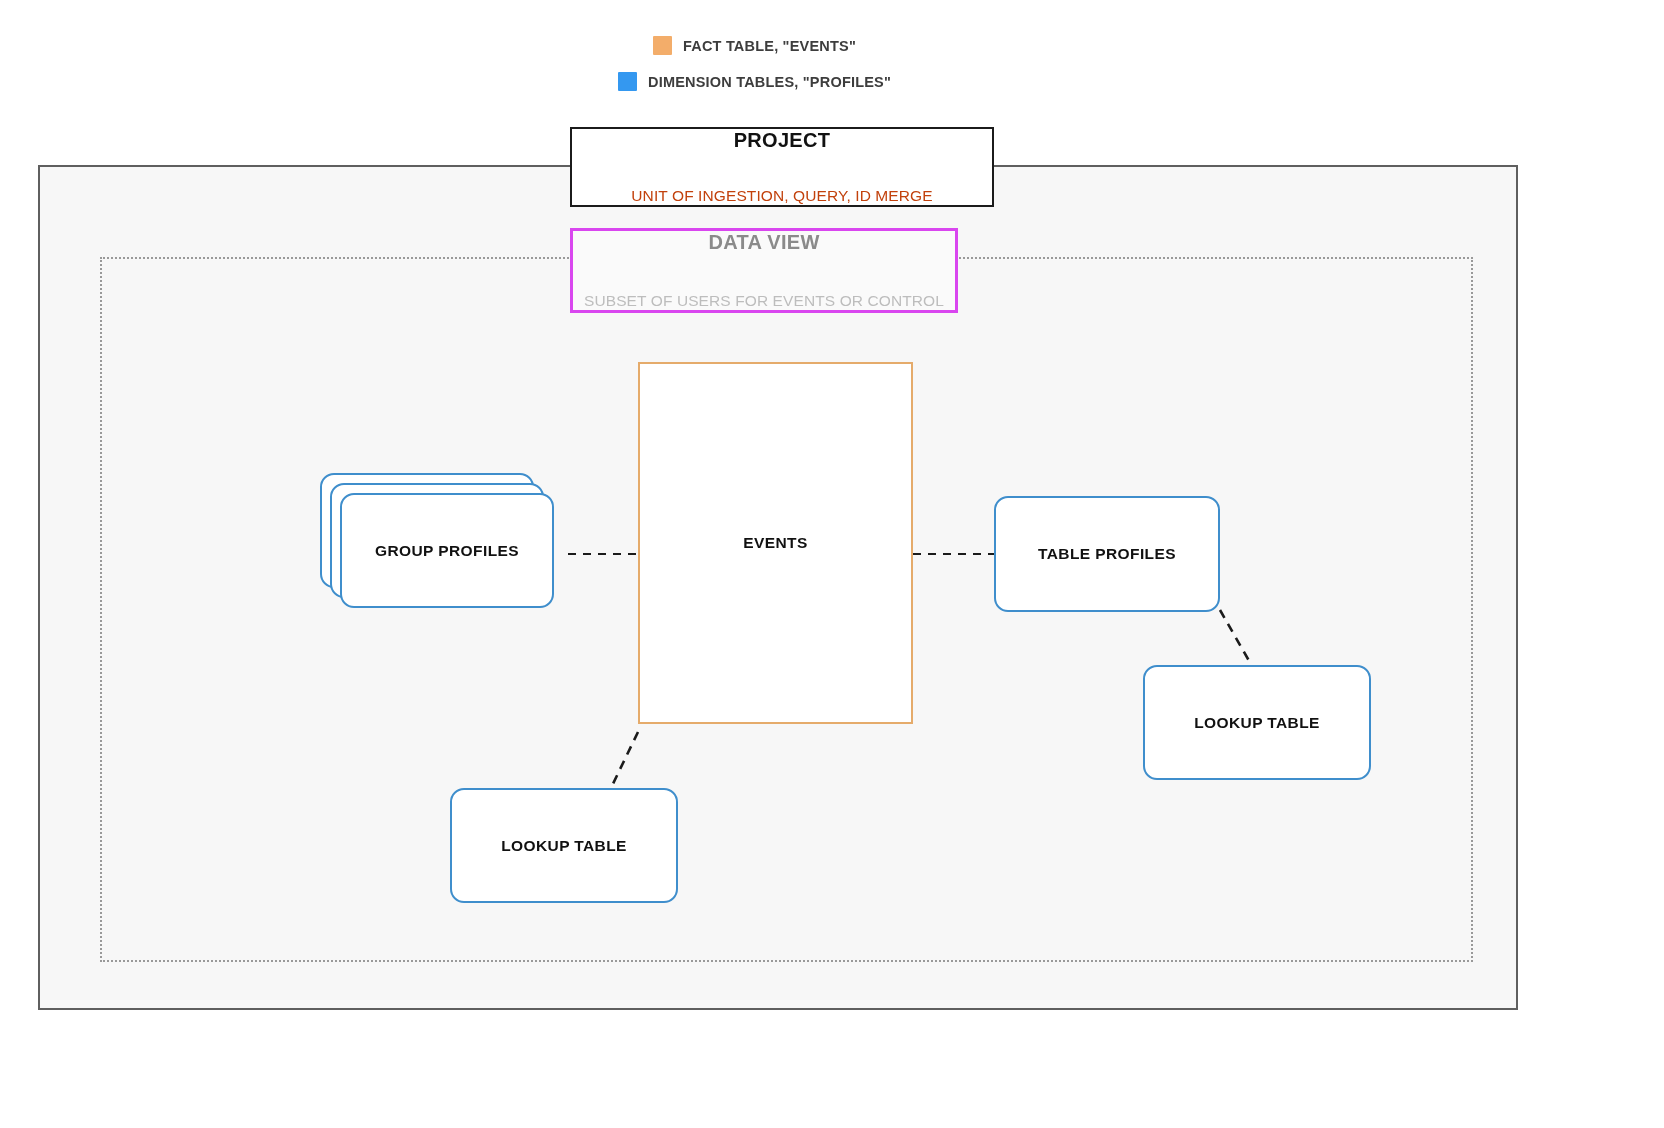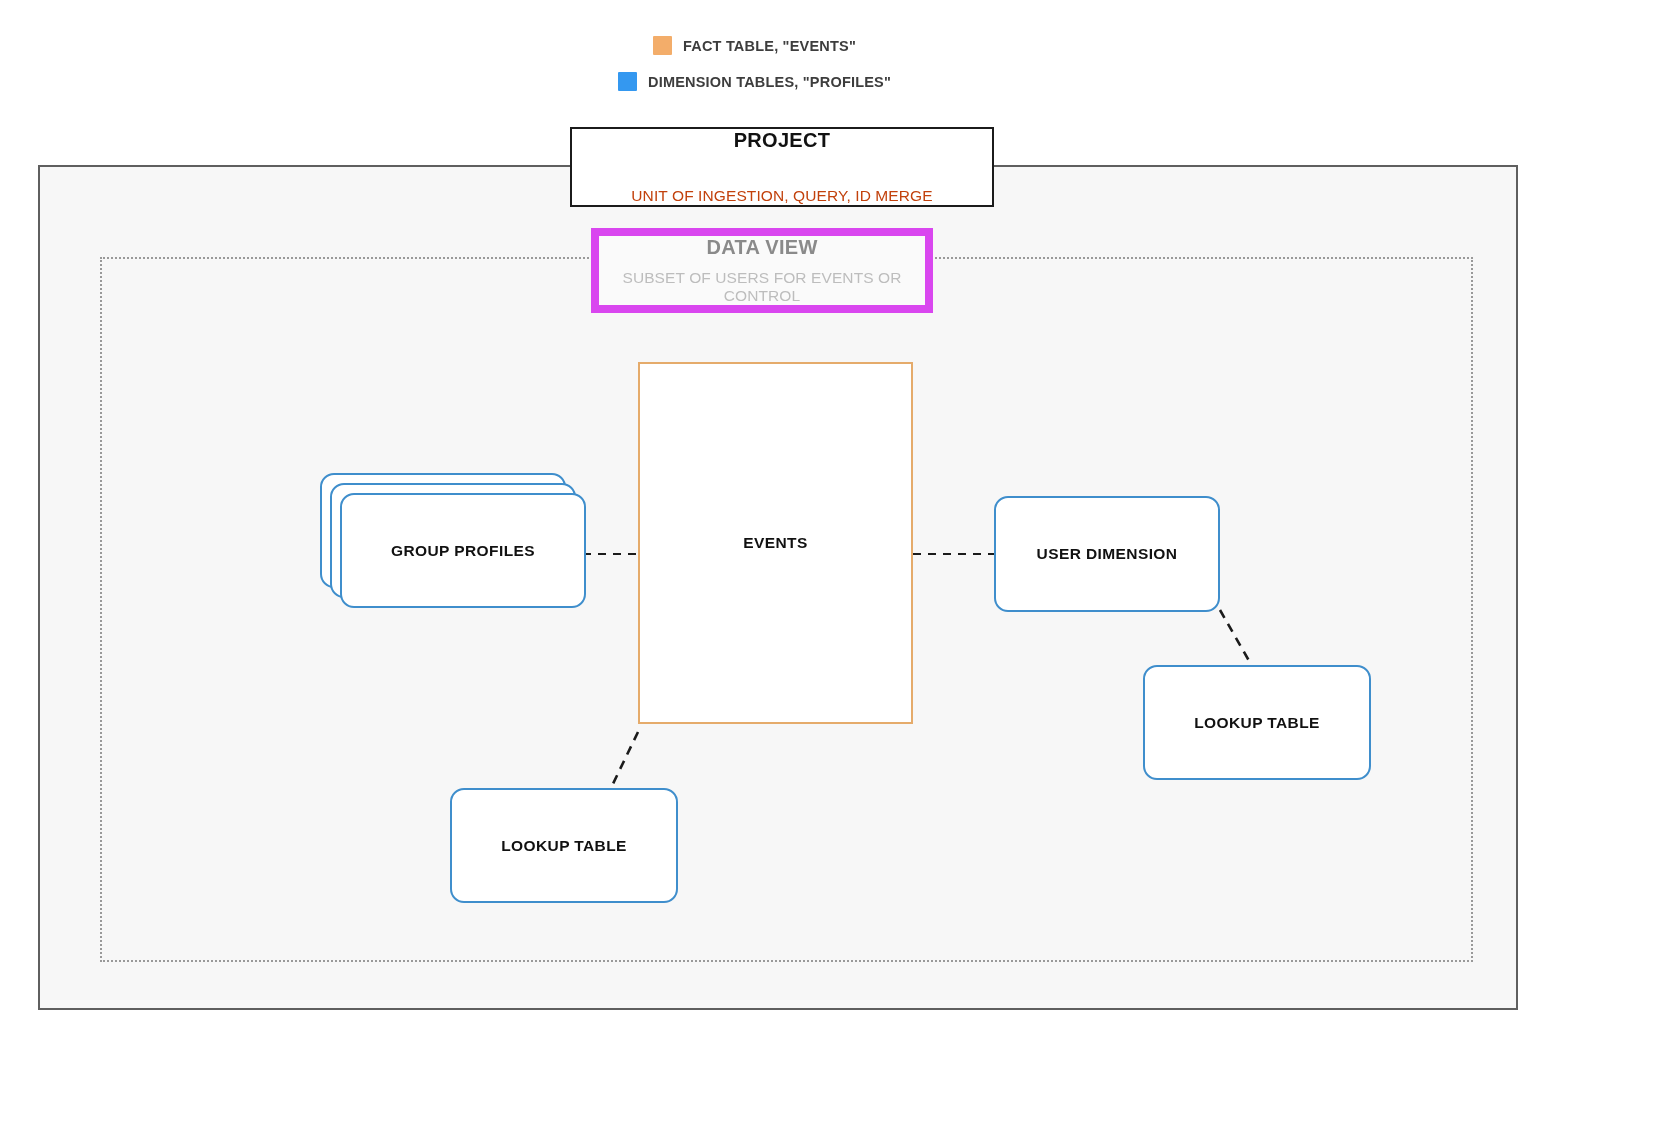--- a/index.html
+++ b/index.html
@@ -91,25 +91,25 @@
     letter-spacing: 0.3px;
     margin-bottom: 6px;
   }
   #project-card .card-sub {
     font-size: 15.5px;
     color: #c2410c;
     letter-spacing: 0.1px;
   }
 
   #dataview-card {
-    left: 591px;
+    left: 570px;
     top: 228px;
-    width: 342px;
+    width: 388px;
     height: 85px;
-    border: 8px solid #d946ef;
+    border: 3px solid #d946ef;
     background: #fafafa;
     z-index: 5;
   }
   #dataview-card .card-title {
     font-size: 20px;
     font-weight: bold;
     color: #8a8a8a;
     letter-spacing: 0.3px;
     margin-bottom: 6px;
   }
@@ -172,21 +172,21 @@
   #group-profiles-stack {
     position: absolute;
     left: 320px;
     top: 473px;
     width: 250px;
     height: 135px;
     z-index: 4;
   }
   .stack-card {
     position: absolute;
-    width: 246px;
+    width: 214px;
     height: 115px;
     background: #ffffff;
     border: 2px solid #3f8ecc;
     border-radius: 14px;
   }
   #stack-back   { left: 0px;  top: 0px;  z-index: 1; }
   #stack-mid    { left: 10px; top: 10px; z-index: 2; }
   #stack-front  {
     left: 20px; top: 20px; z-index: 3;
     display: flex; align-items: center; justify-content: center;
@@ -263,21 +263,21 @@
 
   <div id="group-profiles-stack">
     <div class="stack-card" id="stack-back"></div>
     <div class="stack-card" id="stack-mid"></div>
     <div class="stack-card" id="stack-front">
       <span class="node-label">GROUP PROFILES</span>
     </div>
   </div>
 
   <div class="dim-node" id="user-profiles-node">
-    <span class="node-label">USER DIMENSION</span>
+    <span class="node-label">TABLE PROFILES</span>
   </div>
 
   <div class="dim-node" id="lookup-right-node">
     <span class="node-label">LOOKUP TABLE</span>
   </div>
 
   <div class="dim-node" id="lookup-left-node">
     <span class="node-label">LOOKUP TABLE</span>
   </div>
 

